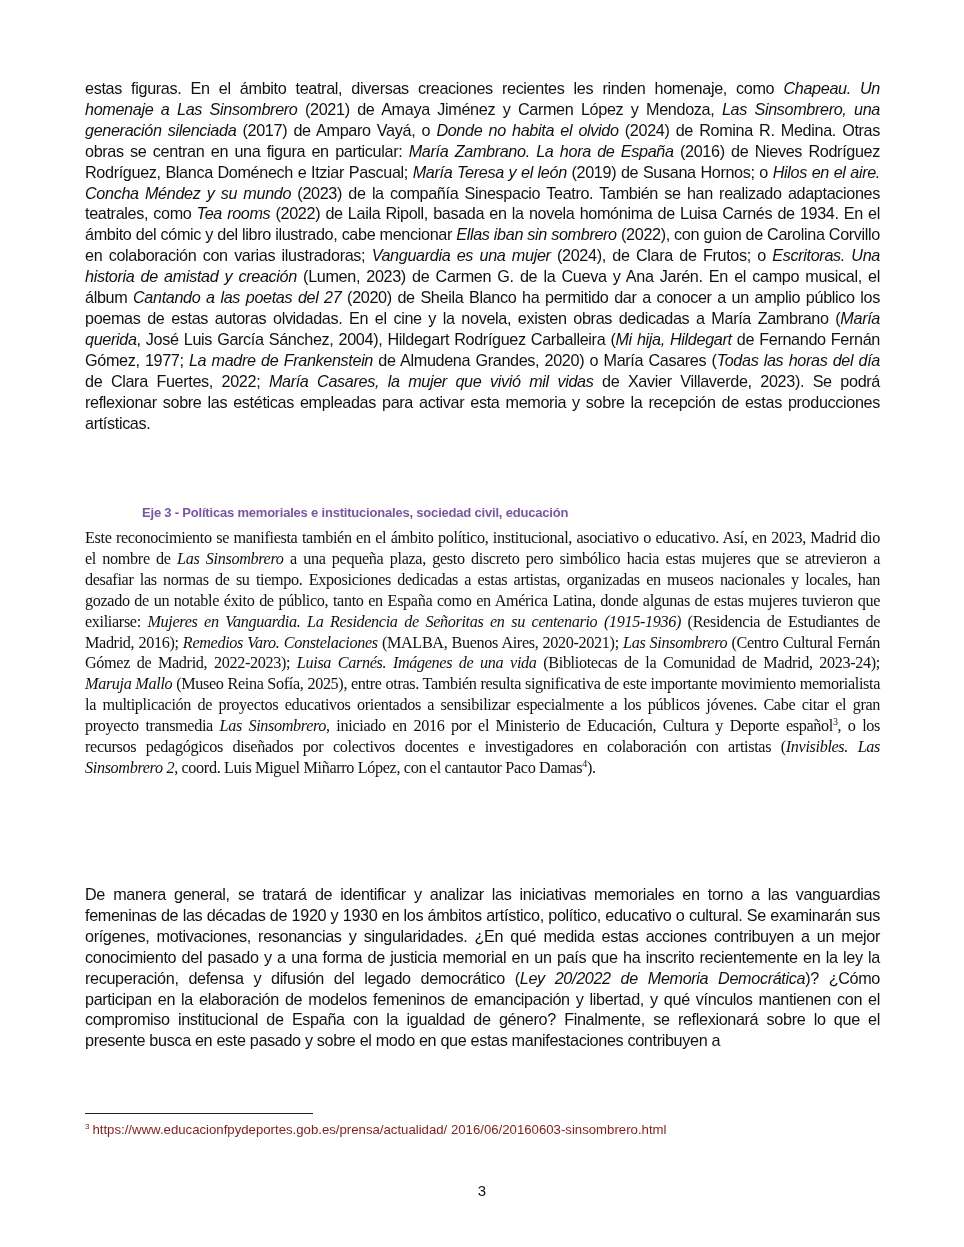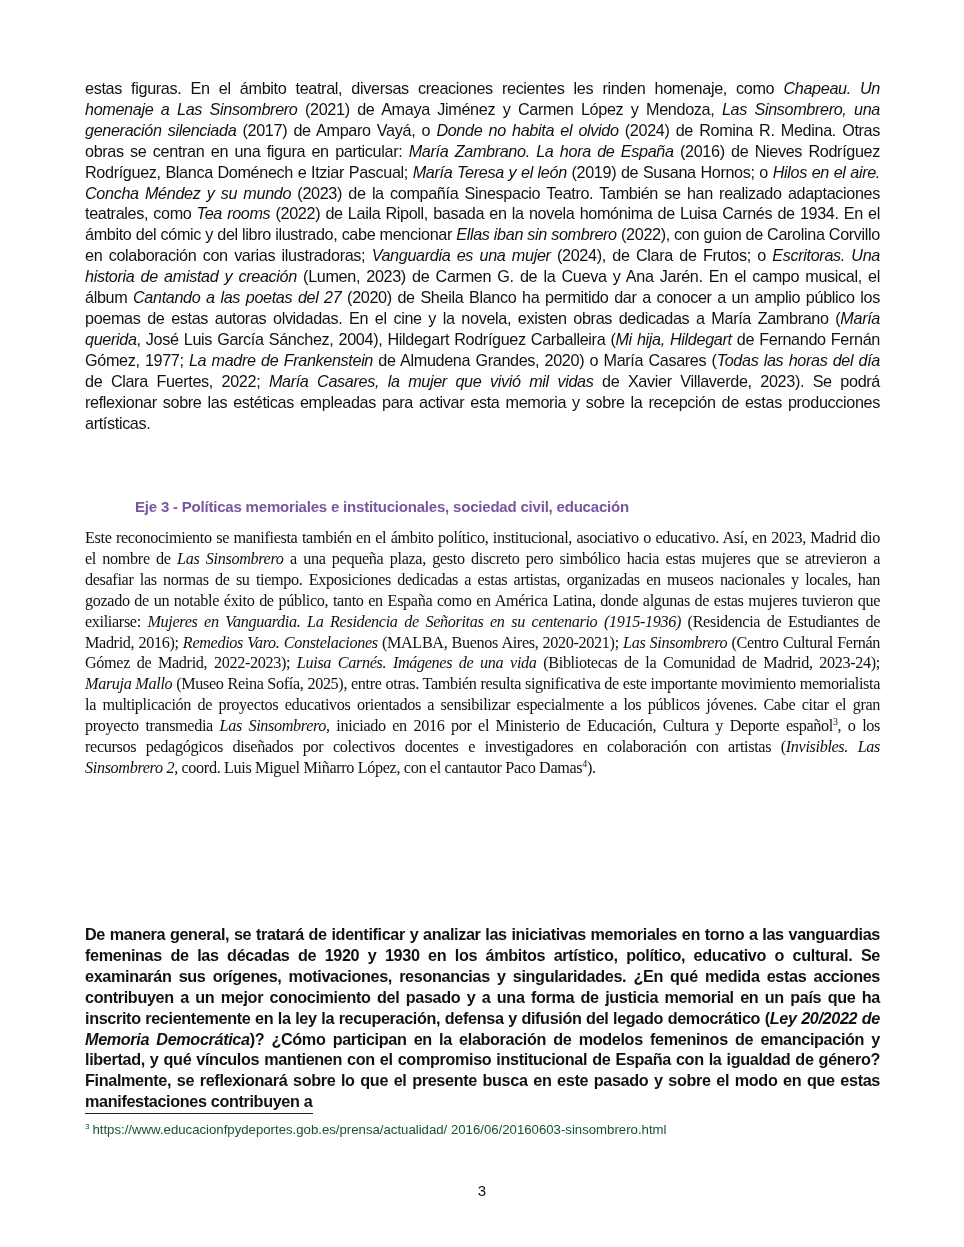--- a/index.html
+++ b/index.html
@@ -17,40 +17,40 @@
     color: #111;
     text-align: justify;
     margin: 0;
     letter-spacing: -0.35px;
     word-spacing: 0px;
   }
   .para em { font-style: italic; }
   .para sup { font-size: 10px; line-height: 0; vertical-align: super; }
   #p1 { top: 78px; }
   #p2 { top: 528px; font-family: Liberation Serif, serif; }
-  #p3 { top: 924px; font-weight: bold; }
+  #p3 { top: 884px; }
   .heading {
     position: absolute;
     left: 131px;
     top: 494px;
     font-family: "Liberation Sans", sans-serif;
-    font-size: 15px;
+    font-size: 13px;
     font-weight: bold;
     color: #7a55a0;
-    margin: 4px;
+    margin: 11px;
     letter-spacing: -0.2px;
     white-space: nowrap;
   }
   .fn-rule {
     position: absolute; left: 85px; top: 1113px; width: 228px; height: 1px; background: #222;
   }
   .footnotes {
     position: absolute; left: 85px; top: 1121px; width: 800px;
     font-family: "Liberation Sans", sans-serif;
-    font-size: 13.2px; line-height: 17.5px; color: #14532d;
+    font-size: 13.2px; line-height: 17.5px; color: #7f1d1d;
   }
   .footnote { white-space: nowrap; }
   .footnote sup { font-size: 8px; vertical-align: super; line-height: 0; margin-right: 3px; }
   .pagenum {
     position: absolute; left: 0; width: 964px; top: 1182px; text-align: center;
     font-family: "Liberation Sans", sans-serif; font-size: 15px; color: #111;
   }
 </style>
 </head>
 <body>

